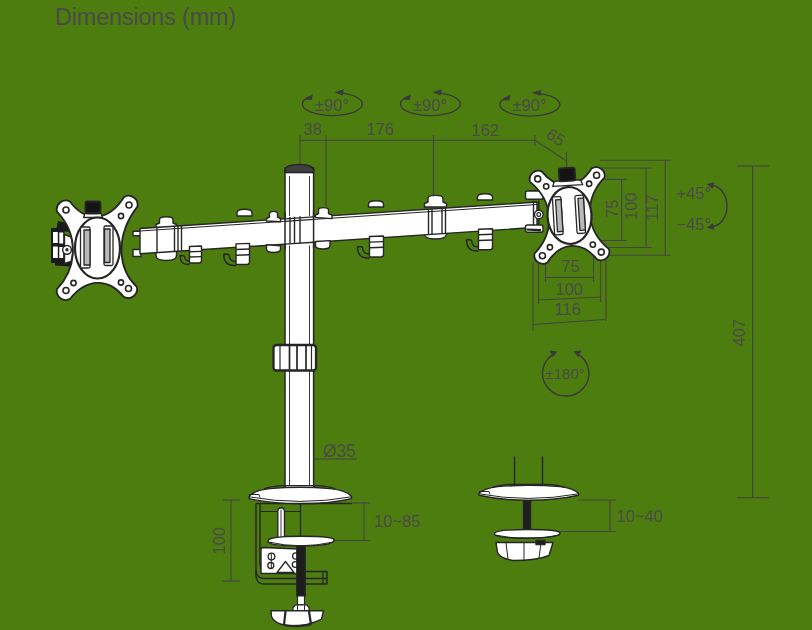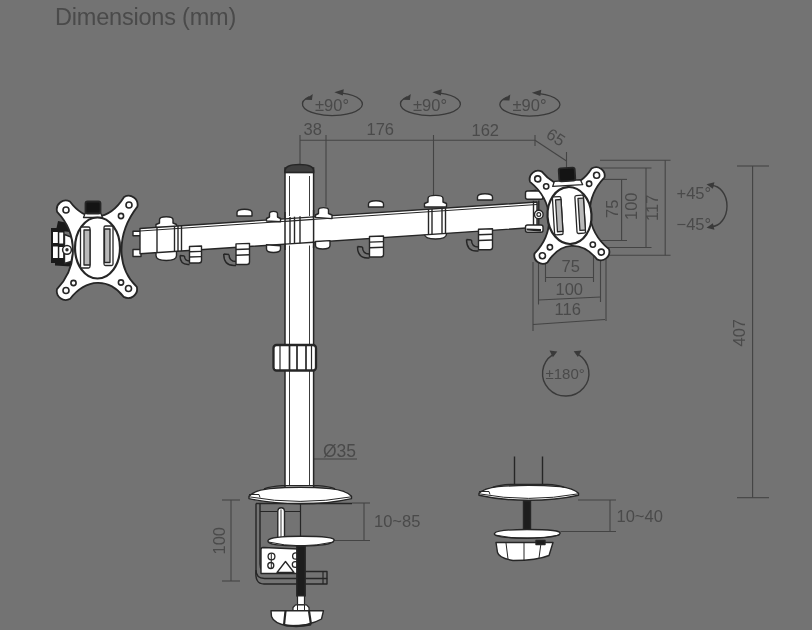--- a/index.html
+++ b/index.html
@@ -1,16 +1,16 @@
 <!DOCTYPE html>
 <html><head>
 <meta charset="utf-8">
 <style>
   html,body{margin:0;padding:0;background:#ffffff;}
-  #stage{position:relative;width:812px;height:630px;background:#737373;overflow:hidden;
+  #stage{position:relative;width:812px;height:630px;background:#4d7c0f;overflow:hidden;
          font-family:"Liberation Sans",sans-serif;}
   svg{position:absolute;left:0;top:0;}
   text{font-family:"Liberation Sans",sans-serif;fill:#4a4a4a;}
 </style>
 </head>
 <body>
 <div id="stage">
 <svg width="812" height="630" viewBox="0 0 812 630">
 
   <text x="55" y="25" font-size="23.5" letter-spacing="-0.2" fill="#383838">Dimensions (mm)</text>

